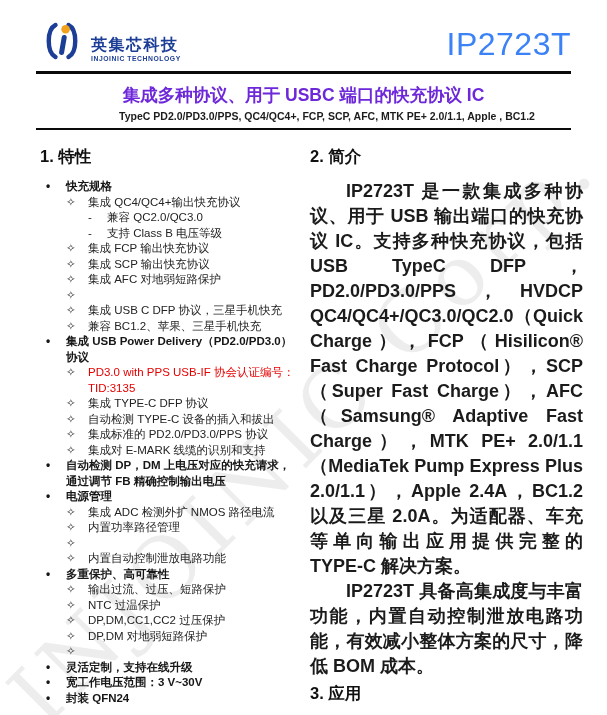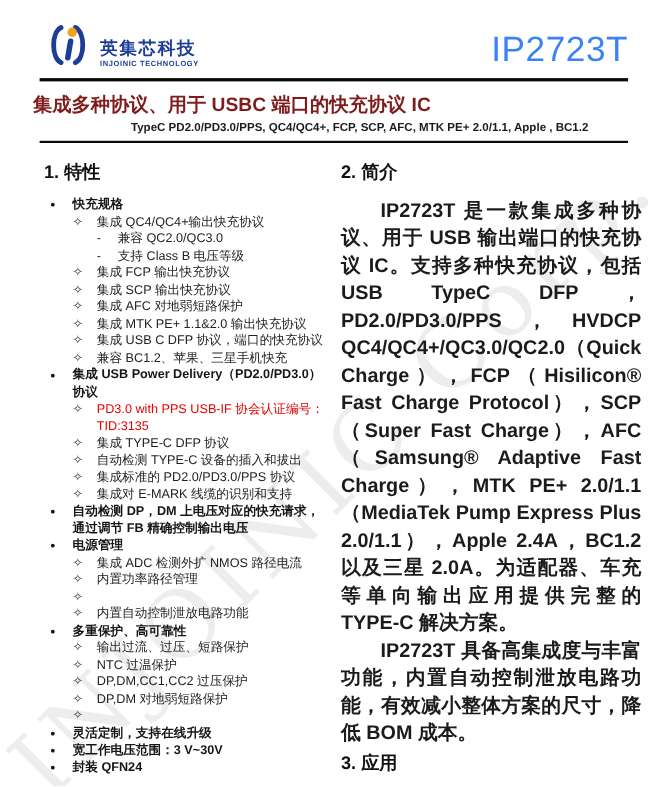--- a/index.html
+++ b/index.html
@@ -32,21 +32,21 @@
   .logo{display:flex;align-items:center;gap:5px;}
   .logo svg{display:block;}
   .brand-cn{font-size:16px;font-weight:800;color:var(--logo-blue);letter-spacing:1.5px;line-height:18px;margin-top:15px;}
   .brand-en{font-size:6.8px;font-weight:bold;color:var(--logo-blue);letter-spacing:0.55px;margin-top:1px;}
   .part{font-size:32px;font-weight:400;color:#3b82f6;letter-spacing:0.5px;margin-top:8px;}
   
   .rule{background:#0a0a0a;margin:0 36px;}
   .rule.thick{height:3px;margin-top:7px;}
   .rule.thin{height:2px;margin-top:6px;}
   
-  .doc-title{font-size:17.5px;font-weight:bold;text-align:left;margin:9px 30px 3px;color:#7f1d1d;}
+  .doc-title{font-size:17.5px;font-weight:bold;text-align:center;margin:9px 30px 3px;color:#6d28d9;}
   .doc-subtitle{font-size:10.5px;font-weight:bold;text-align:center;color:#1c1c1c;padding-left:47px;}
   
   .cols{display:flex;gap:14px;padding:12px 24px 0 40px;}
   .col-left{width:256px;flex:none;}
   .col-right{flex:1;min-width:0;}
   h2.sec{font-size:16.5px;font-weight:bold;margin:4px 0 11px;color:#101010;}
   
   .feat-item{display:flex;align-items:flex-start;font-size:11.5px;line-height:15.5px;color:#232323;}
   .feat-item .marker{flex:none;text-align:left;}
   .feat-item.lvl1{padding-left:6px;}
@@ -131,26 +131,25 @@
               <span class="ftext">集成 SCP 输出快充协议</span>
             </div>
 
             <div class="feat-item lvl2">
               <span class="marker">✧</span>
               <span class="ftext">集成 AFC 对地弱短路保护</span>
             </div>
 
             <div class="feat-item lvl2">
               <span class="marker">✧</span>
-              <span class="ftext">集成 MTK PE+ 1.1&amp;2.0 输出快充协议</span>
-            </div>
-
-            <div class="feat-item lvl2">
-              <span class="marker">✧</span>
-              <span class="ftext">集成 USB C DFP 协议，端口的快充协议</span>
+            </div>
+
+            <div class="feat-item lvl2">
+              <span class="marker">✧</span>
+              <span class="ftext">集成 USB C DFP 协议，三星手机快充</span>
             </div>
 
             <div class="feat-item lvl2">
               <span class="marker">✧</span>
               <span class="ftext">兼容 BC1.2、苹果、三星手机快充</span>
             </div>
 
             <div class="feat-item lvl1 bold">
               <span class="marker">•</span>
               <span class="ftext">集成 USB Power Delivery（PD2.0/PD3.0）协议</span>

